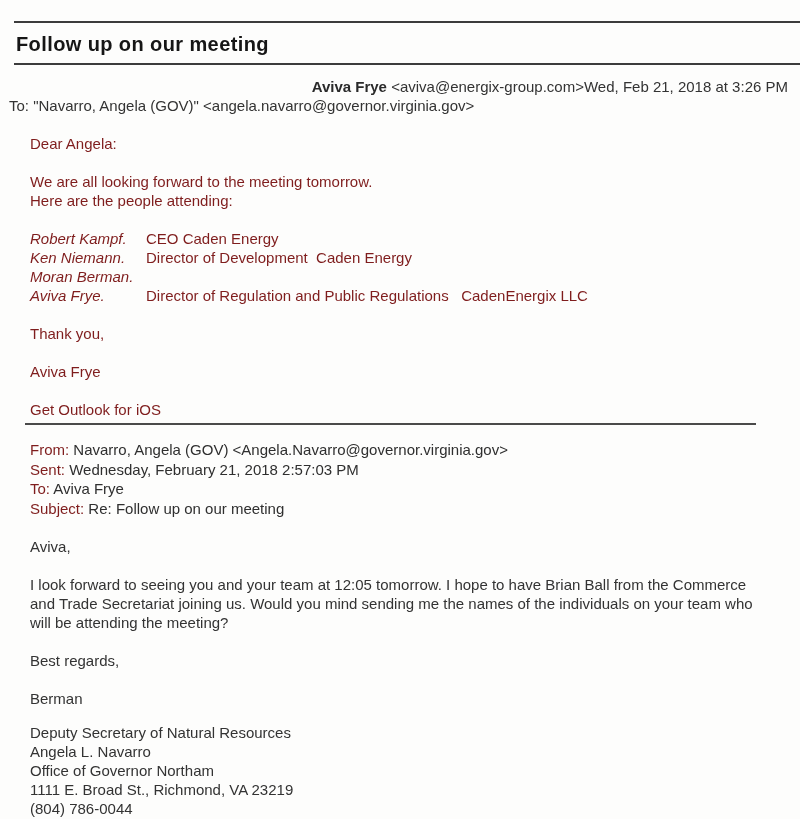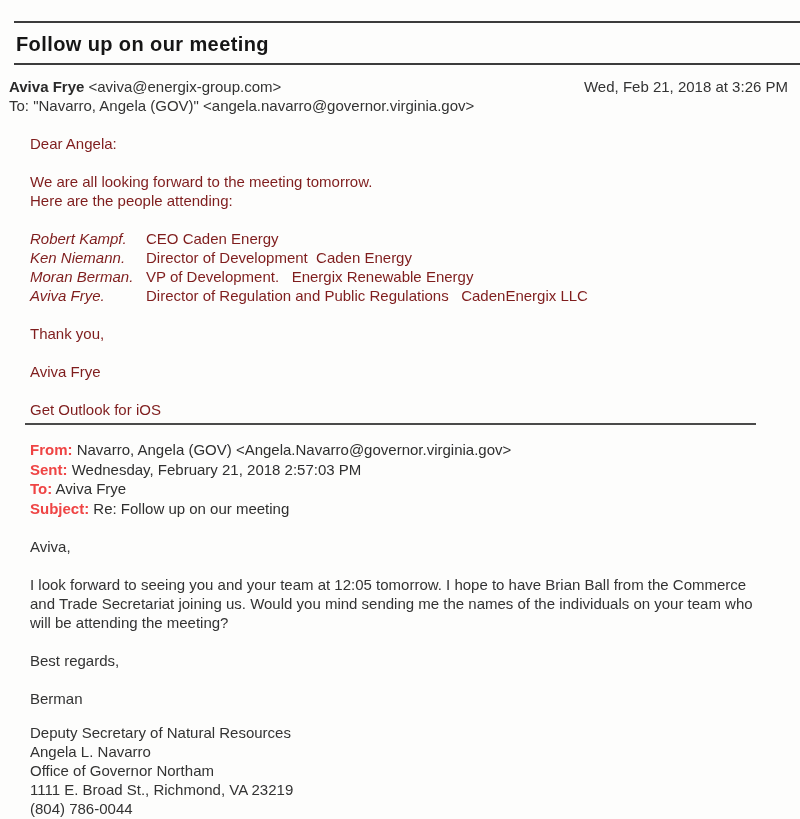--- a/index.html
+++ b/index.html
@@ -21,41 +21,41 @@
   .rule3 { margin: 4px 44px 0 25px; border-top: 2px solid #4a4a4a; }
 
   .subject-title {
     font-size: 20px; font-weight: bold; color: #161616;
     letter-spacing: 0.4px;
     margin: 9px 0 0 16px;
     line-height: 24px;
   }
 
   .meta-row {
-    display: flex; justify-content: space-between; align-items: baseline;
+    display: flex; justify-content: flex-end; align-items: baseline;
     margin: 12px 12px 0 9px;
     font-size: 15px; line-height: 19px; color: #333;
   }
   .meta-from .from-name { font-weight: bold; color: #2a2a2a; }
   .meta-date { font-size: 15px; color: #333; }
   .meta-to {
     margin: 0 12px 0 9px;
     font-size: 15px; line-height: 19px; color: #333;
   }
 
   .email-body { margin-left: 30px; margin-right: 28px; font-size: 15px; line-height: 19px; color: #7f1d1d; }
   .gap { height: 19px; }
   .gap-sm { height: 15px; }
 
   .attendee-row { display: flex; line-height: 19px; }
   .attendee-name { width: 116px; flex: 0 0 116px; white-space: pre-wrap; font-style: italic; }
   .attendee-role { white-space: pre-wrap; }
 
   .quoted-headers { margin-left: 30px; margin-right: 28px; font-size: 15px; line-height: 19.5px; color: #2f2f2f; }
-  .qh-label { font-weight: bold; color: #ef4444; text-align: right; }
+  .qh-label { font-weight: normal; color: #7f1d1d; text-align: right; }
 
   .quoted-body { margin-left: 30px; margin-right: 28px; font-size: 15px; line-height: 19px; color: #333; }
   .quoted-para { max-width: 745px; }
 
   .sig-line { line-height: 19px; }
 </style>
 </head>
 <body>
 
 <div class="page">
@@ -85,21 +85,20 @@
     <div class="attendee-row">
       <span class="attendee-name">Robert Kampf.</span>
       <span class="attendee-role">CEO Caden Energy</span>
     </div>
     <div class="attendee-row">
       <span class="attendee-name">Ken Niemann.</span>
       <span class="attendee-role">Director of Development  Caden Energy</span>
     </div>
     <div class="attendee-row">
       <span class="attendee-name">Moran Berman.</span>
-      <span class="attendee-role">VP of Development.   Energix Renewable Energy</span>
     </div>
     <div class="attendee-row">
       <span class="attendee-name">Aviva Frye.</span>
       <span class="attendee-role">Director of Regulation and Public Regulations   CadenEnergix LLC</span>
     </div>
 
     <div class="gap"></div>
     <div>Thank you,</div>
     <div class="gap"></div>
     <div>Aviva Frye</div>

